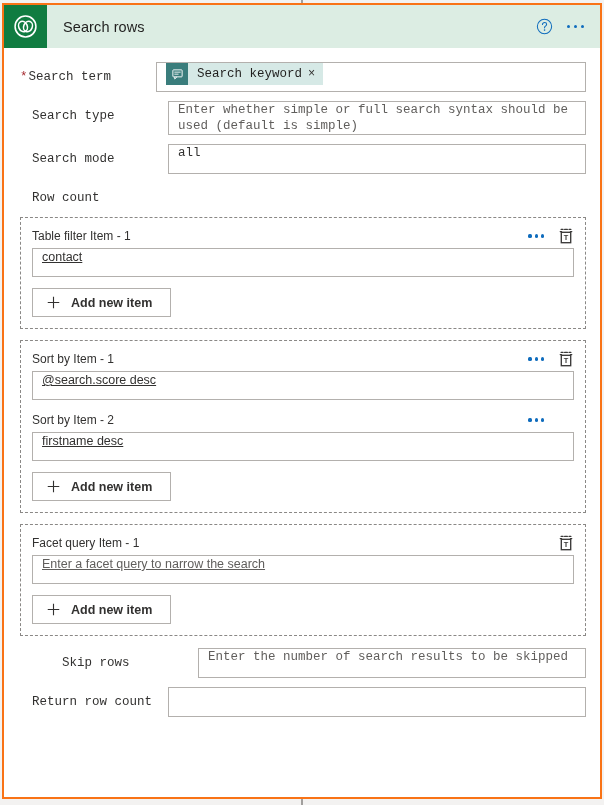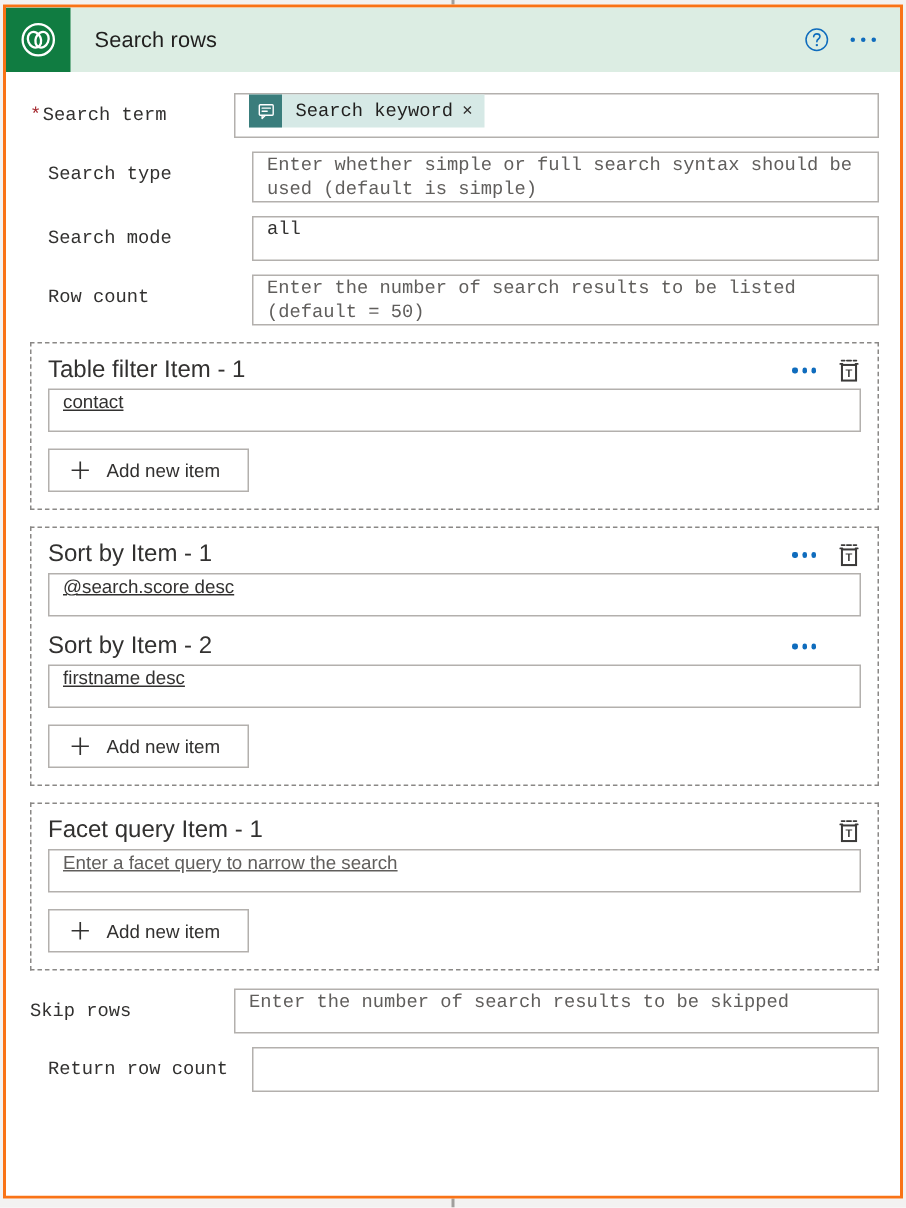--- a/index.html
+++ b/index.html
@@ -136,21 +136,21 @@
     position: relative;
   }
   .group-item { position: relative; }
   .group-item + .group-item { margin-top: 11px; }
   .item-head {
     display: flex; align-items: center;
     height: 18px;
     margin-bottom: 3px;
   }
   .item-title {
-    font-size: 16px;
+    font-size: 12px;
     color: #323130;
     line-height: 16px;
   }
   .item-actions {
     margin-left: auto;
     display: flex; align-items: center; gap: 14px;
   }
   .ellipsis-sm { display: flex; gap: 3px; align-items:center; }
   .ellipsis-sm i { width: 3.2px; height: 3.2px; border-radius: 50%; background: #0f6cbd; display:block; }
   .token-badge { width: 16px; height: 17px; display:block; }
@@ -164,25 +164,26 @@
     height: 29px;
     border: 1px solid #b3b0ad;
     background: #fff;
     display: inline-flex;
     align-items: center;
     padding: 0 18px 0 14px;
     font-size: 12.5px;
     color: #323130;
     gap: 11px;
     cursor: pointer;
+    font-weight: bold;
   }
   .plus { width: 13px; height: 13px; display: block; }
 
   
-  .row.after-group { margin-top: 12px; }
+  .row.after-group { margin-top: 12px; margin-left: 42px; }
 </style>
 </head>
 <body>
 
 <div id="root">
 
   <div class="connector-top"></div>
   <div class="connector-bottom"></div>
 
   <div class="card">
@@ -238,21 +239,20 @@
         <div class="field placeholder">Enter whether simple or full search syntax should be used (default is simple)</div>
       </div>
 
       <div class="row">
         <div class="row-label">Search mode</div>
         <div class="field">all</div>
       </div>
 
       <div class="row">
         <div class="row-label">Row count</div>
-        <div class="field placeholder">Enter the number of search results to be listed (default = 50)</div>
       </div>
 
 
       <div class="group">
         <div class="group-item">
           <div class="item-head">
             <div class="item-title">Table filter Item - 1</div>
             <div class="item-actions">
               <span class="ellipsis-sm">
                   <i></i>

